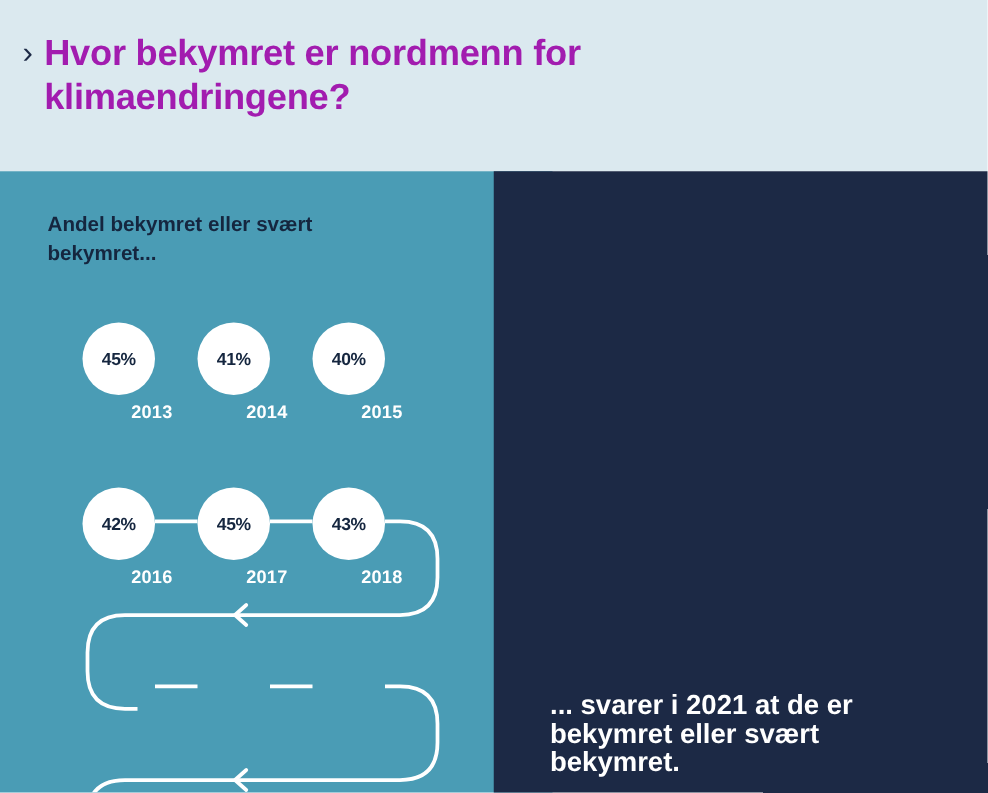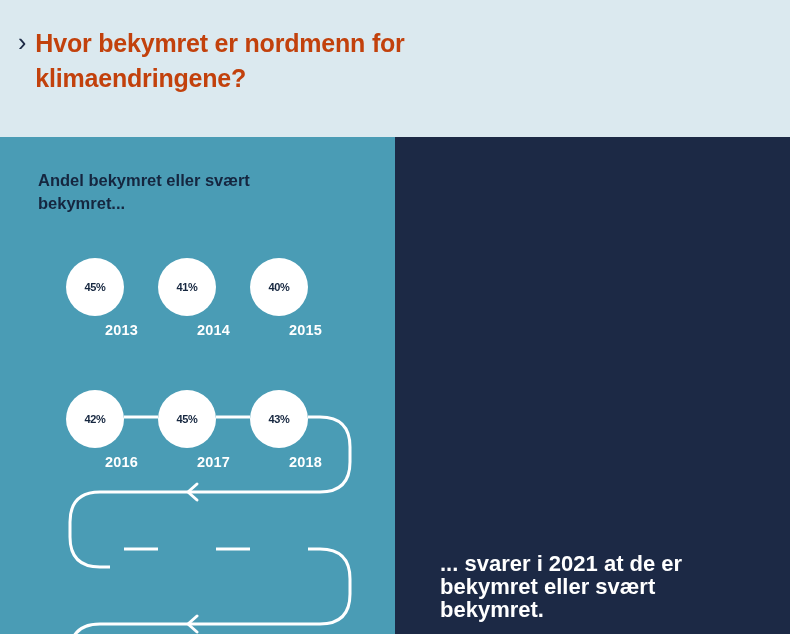--- a/index.html
+++ b/index.html
@@ -38,22 +38,22 @@
   }
   .chevron-right {
     color: #1c2945;
     font-size: 25px;
     line-height: 30px;
     font-weight: 400;
     flex: 0 0 auto;
     margin-top: 1px;
   }
   .title-text {
-    color: #c2410c;
-    font-size: 25px;
+    color: #a21caf;
+    font-size: 29px;
     line-height: 35px;
     font-weight: bold;
     letter-spacing: -0.2px;
     max-width: 520px;
   }
 
   
   .panel-left {
     position: absolute;
     left: 0;
@@ -105,21 +105,21 @@
   }
   .node-circle {
     width: 58px;
     height: 58px;
     border-radius: 50%;
     background: #ffffff;
     display: flex;
     align-items: center;
     justify-content: center;
     color: #15263f;
-    font-size: 11px;
+    font-size: 14px;
     font-weight: bold;
     letter-spacing: -0.3px;
   }
   .node-year {
     position: absolute;
     left: -14px;
     top: 64px;
     width: 86px;
     text-align: right;
     color: #ffffff;

